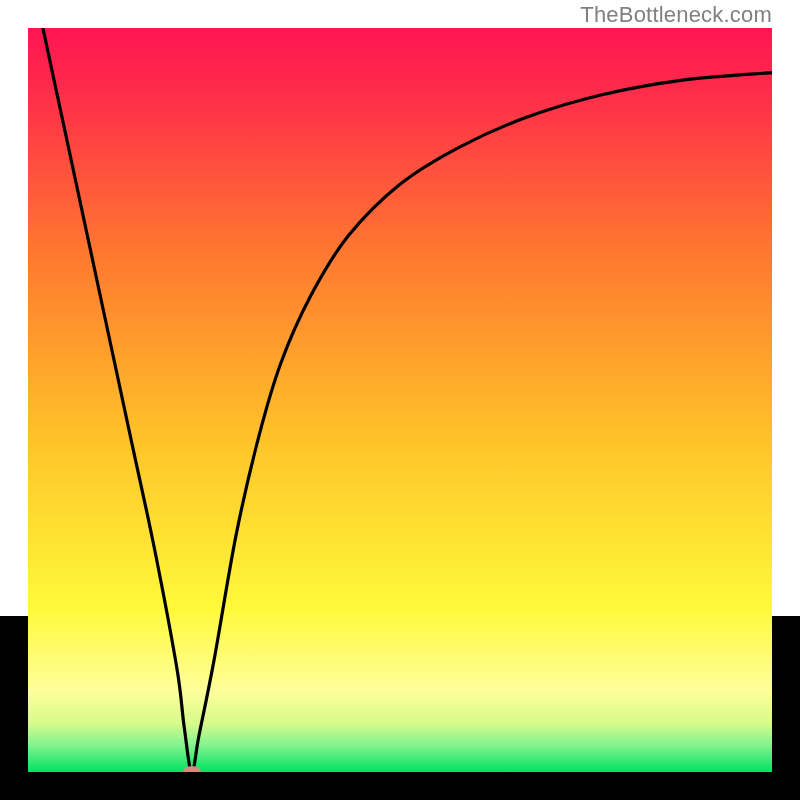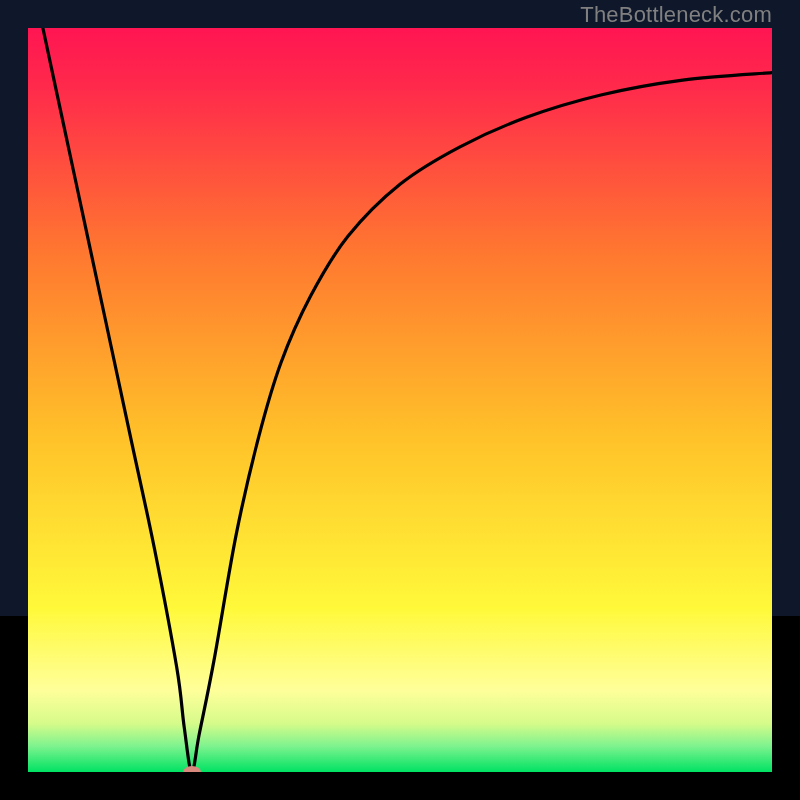--- a/index.html
+++ b/index.html
@@ -8,21 +8,21 @@
     width: 800px;
     height: 800px;
     background: #000;
     overflow: hidden;
     font-family: Arial, Helvetica, sans-serif;
   }
   .frame {
     position: relative;
     width: 800px;
     height: 616px;
-    background: #0f172a;
+    background: #ffffff;
   }
   .watermark {
     position: absolute;
     top: 2px;
     right: 28px;
     color: #808080;
     font-size: 22px;
     font-weight: 500;
     letter-spacing: 0.2px;
     z-index: 10;

